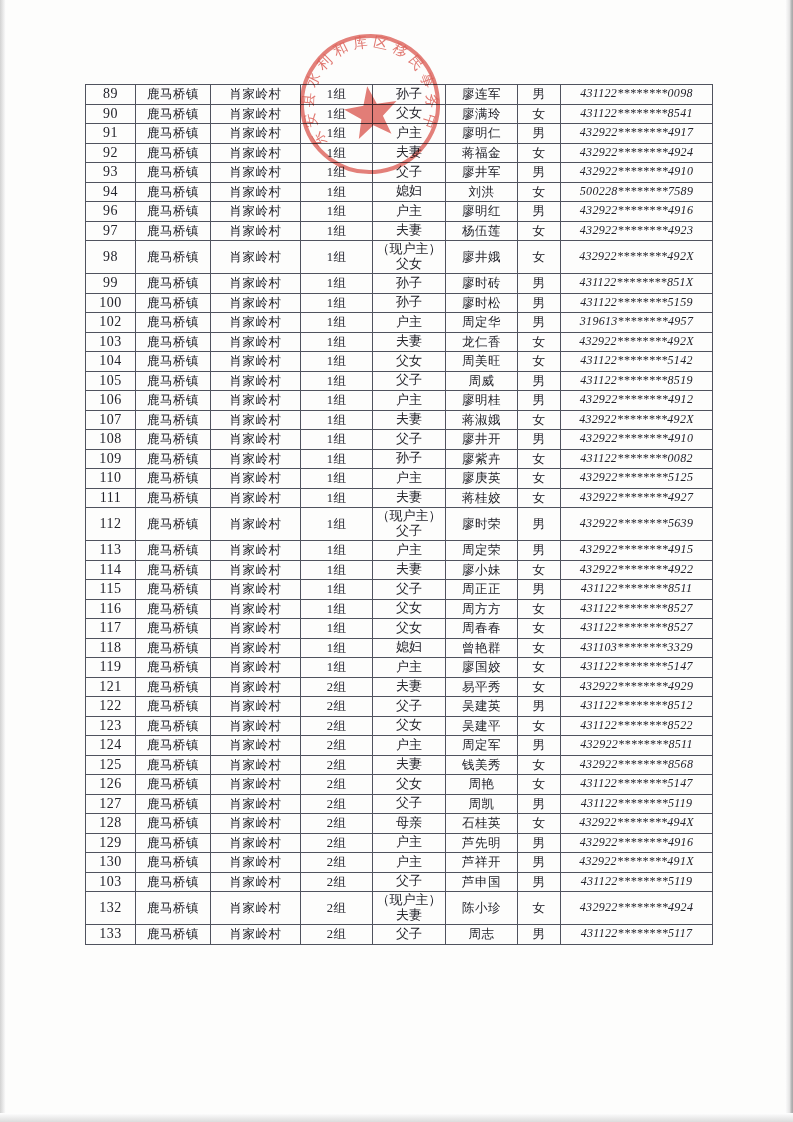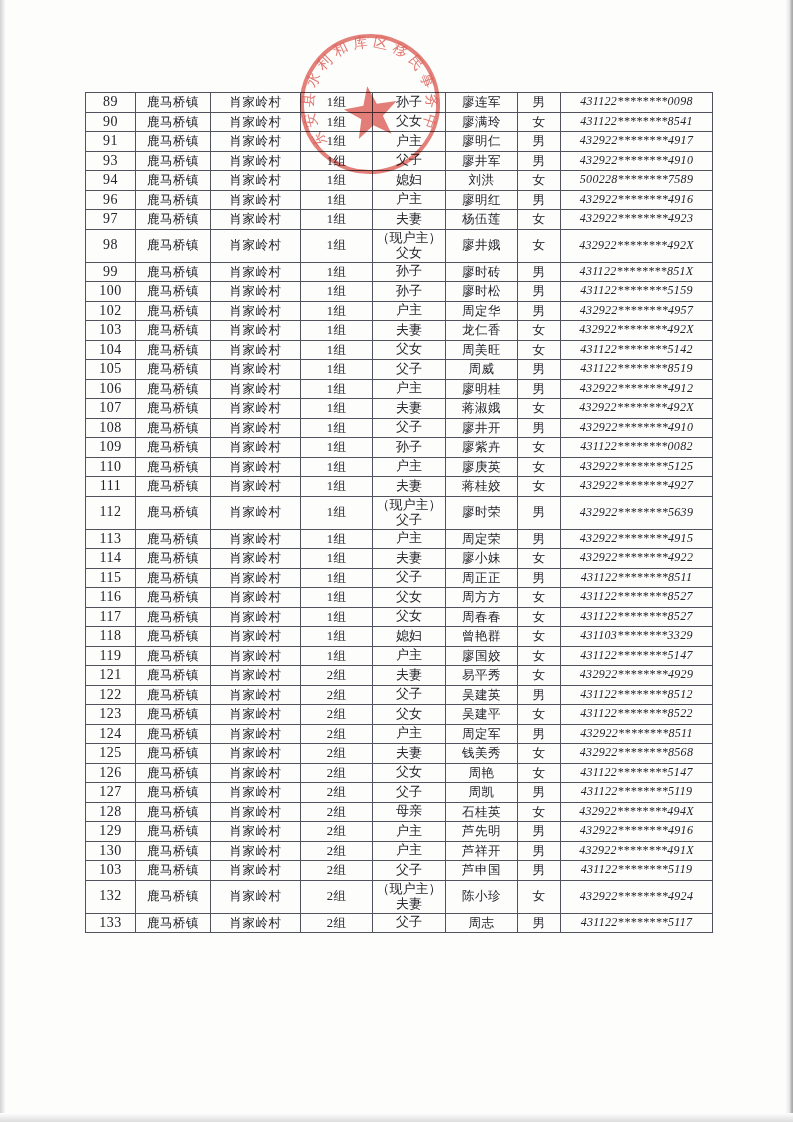--- a/index.html
+++ b/index.html
@@ -13,21 +13,21 @@
   }
   
   .edge-left{position:absolute;left:0;top:0;width:6px;height:100%;
     background:linear-gradient(to right,#d2d2d2,#ffffff);}
   .edge-right{position:absolute;right:0;top:0;width:8px;height:100%;
     background:linear-gradient(to left,#ababab 1px,#e6e6e6 45%,#ffffff);}
   .edge-bottom{position:absolute;left:0;bottom:0;width:100%;height:9px;
     background:linear-gradient(to top,#dcdcdc,#ffffff);}
 
   table.roster{
-    position:absolute;left:85px;top:92px;
+    position:absolute;left:85px;top:84px;
     width:627px;
     border-collapse:collapse;
     table-layout:fixed;
   }
   table.roster td{
     border:1px solid #50535e;
     text-align:center;
     vertical-align:middle;
     padding:0;
     overflow:hidden;
@@ -93,20 +93,30 @@
       <td class="c-no">91</td>
       <td class="c-zh">鹿马桥镇</td>
       <td class="c-zh">肖家岭村</td>
       <td class="c-zh">1组</td>
       <td class="c-rel">户主</td>
       <td class="c-zh">廖明仁</td>
       <td class="c-zh">男</td>
       <td class="c-id">432922********4917</td>
     </tr>
         <tr class="r">
+      <td class="c-no">92</td>
+      <td class="c-zh">鹿马桥镇</td>
+      <td class="c-zh">肖家岭村</td>
+      <td class="c-zh">1组</td>
+      <td class="c-rel">夫妻</td>
+      <td class="c-zh">蒋福金</td>
+      <td class="c-zh">女</td>
+      <td class="c-id">432922********4924</td>
+    </tr>
+        <tr class="r">
       <td class="c-no">93</td>
       <td class="c-zh">鹿马桥镇</td>
       <td class="c-zh">肖家岭村</td>
       <td class="c-zh">1组</td>
       <td class="c-rel">父子</td>
       <td class="c-zh">廖井军</td>
       <td class="c-zh">男</td>
       <td class="c-id">432922********4910</td>
     </tr>
         <tr class="r">
@@ -171,21 +181,21 @@
       <td class="c-id">431122********5159</td>
     </tr>
         <tr class="r">
       <td class="c-no">102</td>
       <td class="c-zh">鹿马桥镇</td>
       <td class="c-zh">肖家岭村</td>
       <td class="c-zh">1组</td>
       <td class="c-rel">户主</td>
       <td class="c-zh">周定华</td>
       <td class="c-zh">男</td>
-      <td class="c-id">432922********4957</td>
+      <td class="c-id">319613********4957</td>
     </tr>
         <tr class="r">
       <td class="c-no">103</td>
       <td class="c-zh">鹿马桥镇</td>
       <td class="c-zh">肖家岭村</td>
       <td class="c-zh">1组</td>
       <td class="c-rel">夫妻</td>
       <td class="c-zh">龙仁香</td>
       <td class="c-zh">女</td>
       <td class="c-id">432922********492X</td>

